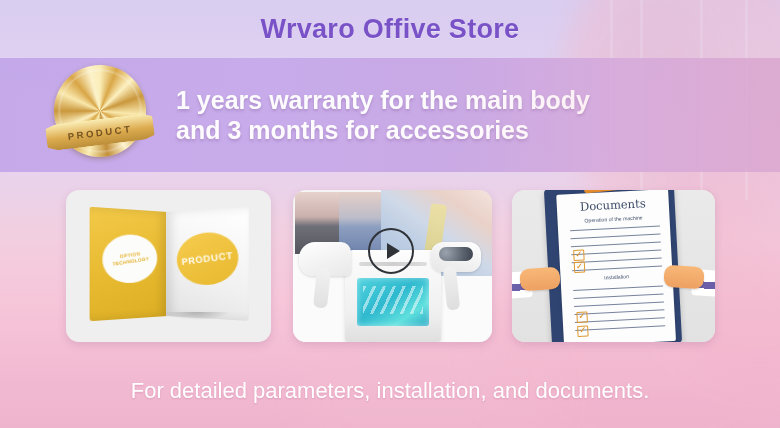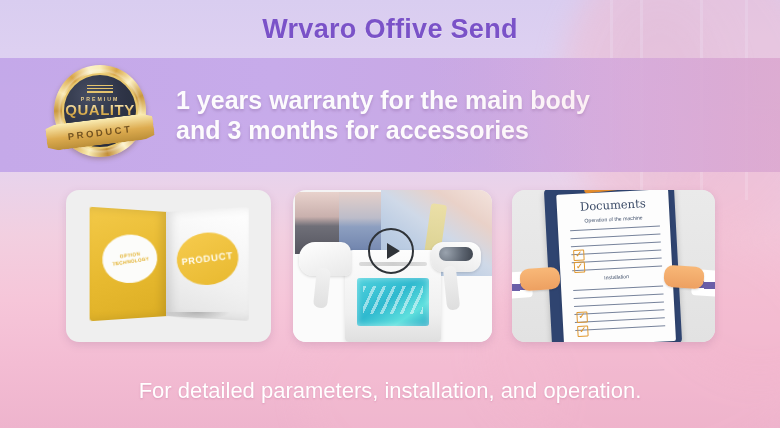--- a/index.html
+++ b/index.html
@@ -233,35 +233,29 @@
       <div class="blob b3"></div>
     <div class="blob b4"></div>
       <div class="blob b5"></div>
     <div class="stripe s1"></div>
       <div class="stripe s2"></div>
     <div class="stripe s3"></div>
       <div class="stripe s4"></div>
   </div>
 
   <div class="title-zone">
-    <div class="store-title">Wrvaro Offive Send</div>
+    <div class="store-title">Wrvaro Offive Store</div>
   </div>
 
   <div class="band">
     <div class="band-overlay"></div>
 
     <div class="badge-wrap">
       <div class="seal-outer"></div>
       <div class="seal-scallop"></div>
-      <div class="seal-inner">
-        <div class="seal-lines"></div>
-        <div class="seal-premium">PREMIUM</div>
-        <div class="seal-quality">QUALITY</div>
-        <div class="seal-stars">★★★</div>
-      </div>
       <div class="ribbon">
         <span>PRODUCT</span>
       </div>
     </div>
 
     <div class="warranty">
       <div>1 years warranty for the main body</div>
       <div>and 3 months for accessories</div>
     </div>
   </div>
@@ -329,16 +323,16 @@
           <div class="chk" style="left:14px;top:132px">✓</div>
         </div>
       </div>
       <div class="hand-l"></div>
       <div class="hand-r"></div>
     </div>
 
   </div>
 
   <div class="footer">
-    <div>For detailed parameters, installation, and operation.</div>
+    <div>For detailed parameters, installation, and documents.</div>
   </div>
 
 </div>
 
 </body></html>

